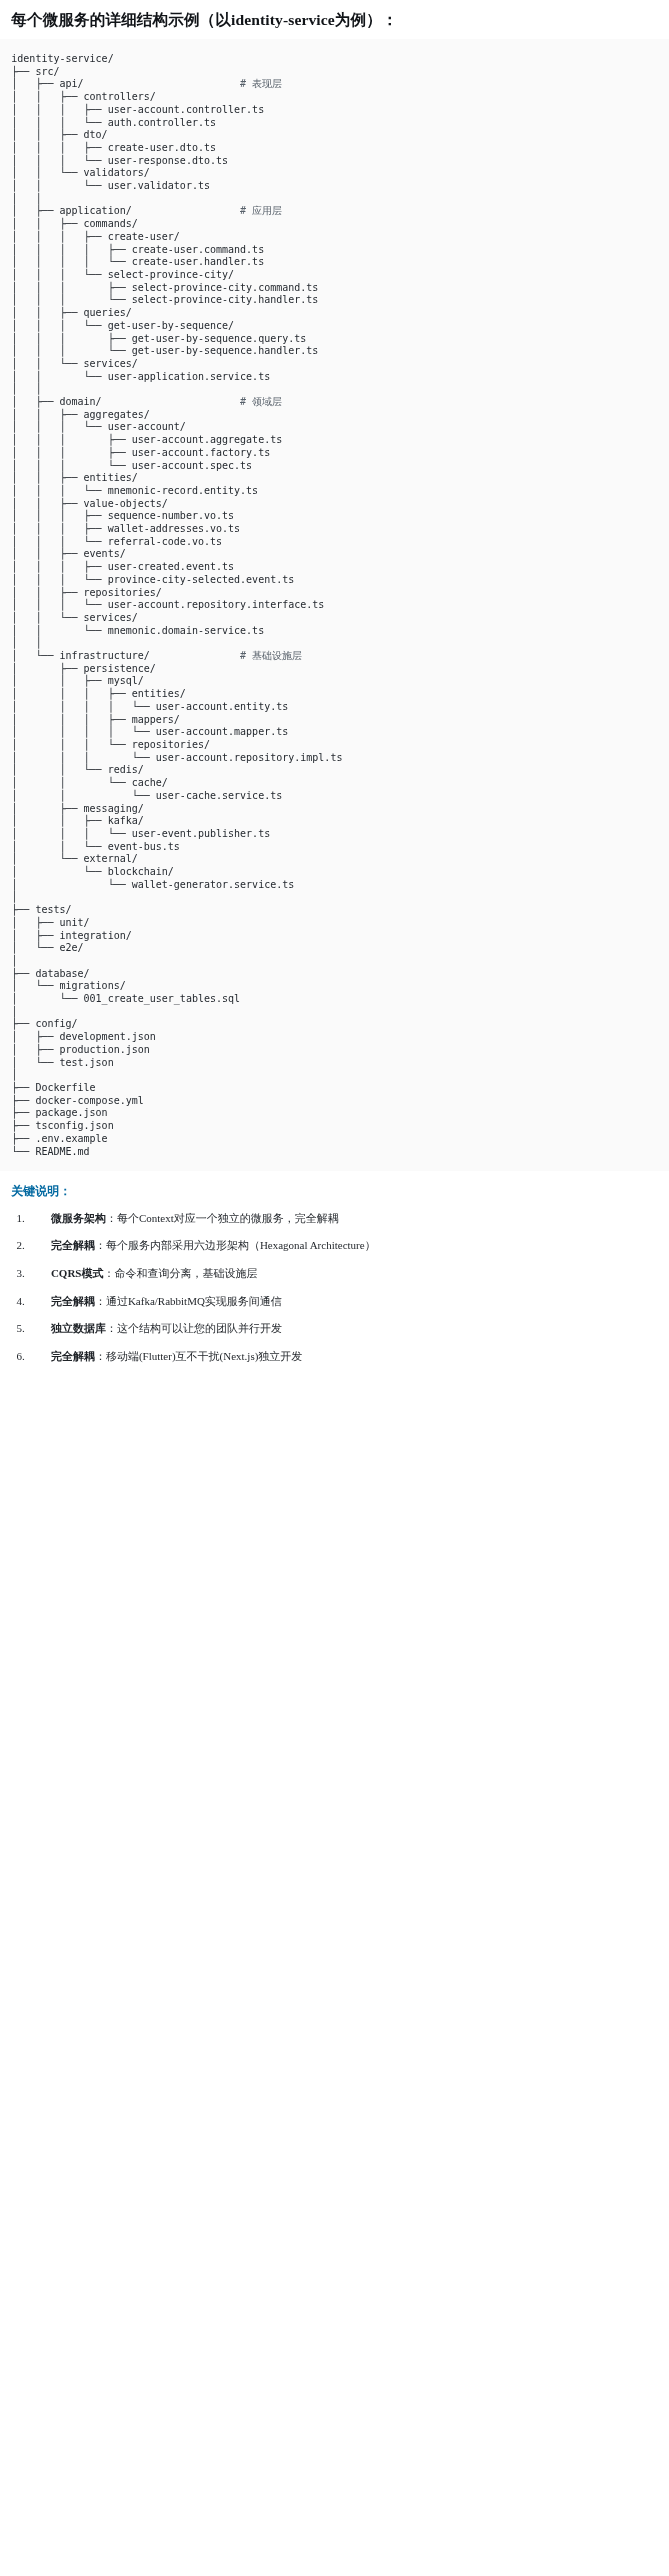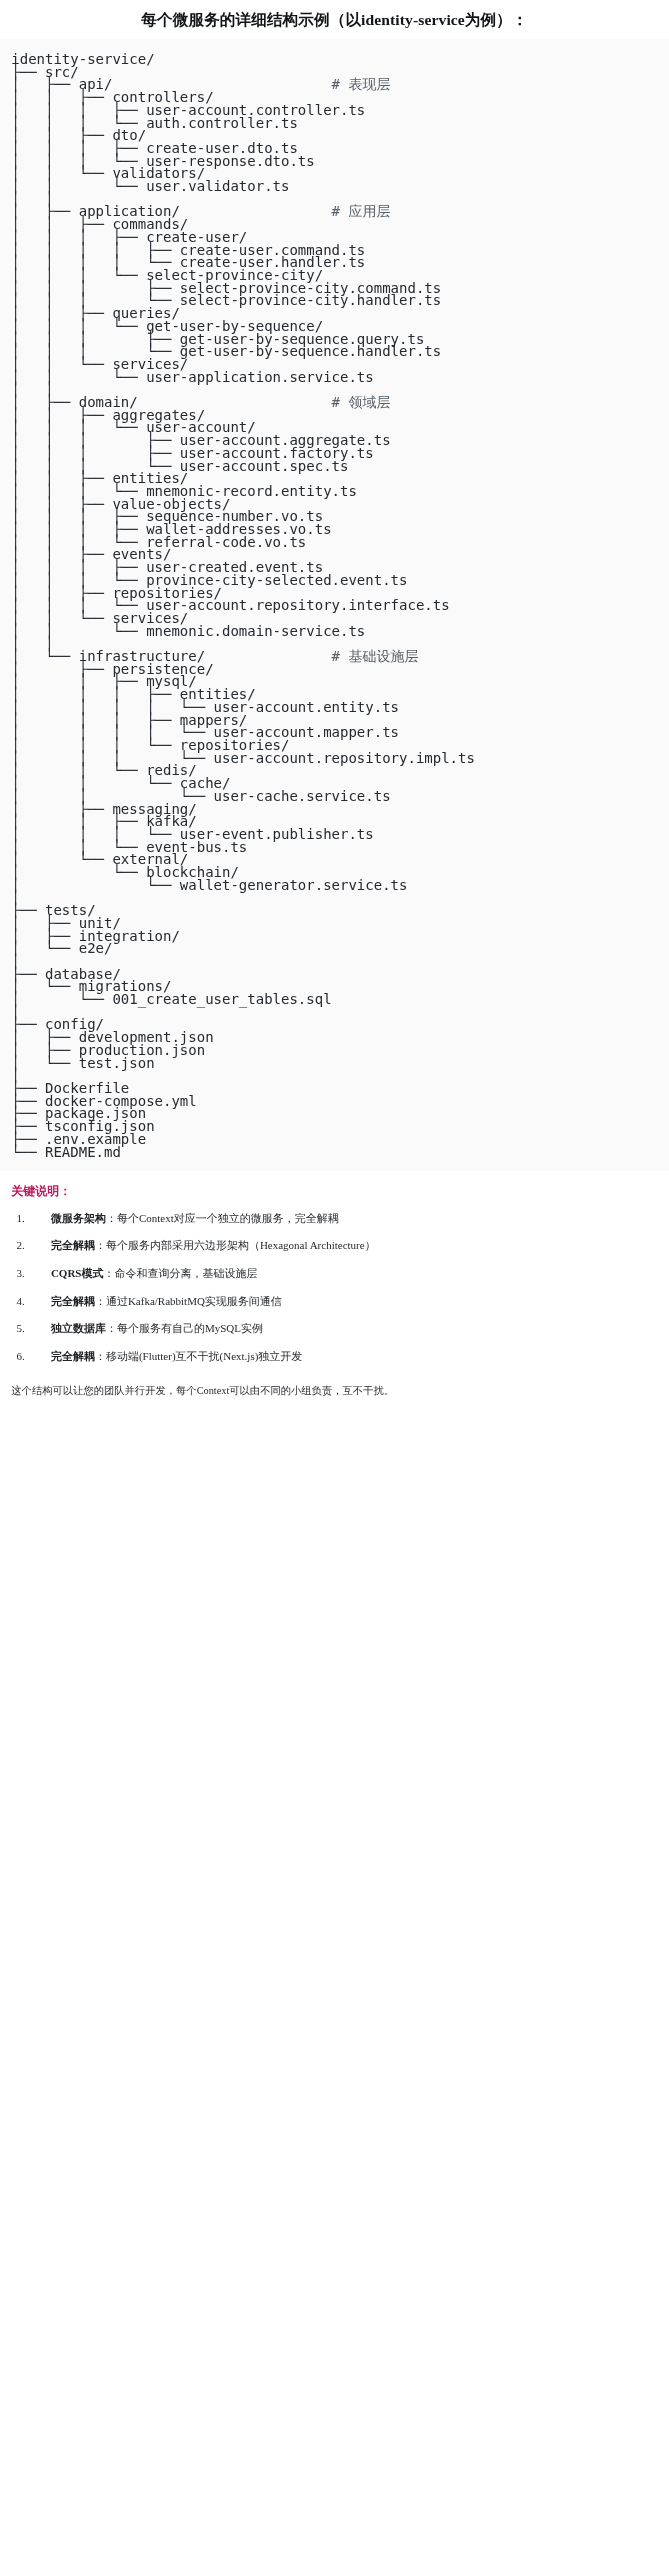--- a/index.html
+++ b/index.html
@@ -15,60 +15,59 @@
   
   .doc-title{
     font-family:"Liberation Serif", serif;
     font-weight:bold;
     font-size:15.6px;
     line-height:1.35;
     color:#111418;
     padding:8.8px 11.3px 8.8px 11.3px;
     margin:0;
     letter-spacing:0.1px;
-    text-align:center;
   }
   .hr{
     height:0.6px;
     background:#e6e8eb;
     border:0;
     margin:0;
     width:100%;
   }
 
   
   .code-block{
     background:#fafafa;
     padding:13.8px 0 12.5px 0;
     margin:0;
   }
   pre.tree{
     margin:0;
     padding:0 11.3px;
     font-family:"DejaVu Sans Mono","Liberation Mono",monospace;
-    font-size:14px;
+    font-size:10px;
     line-height:12.7px;
     color:#24292f;
     white-space:pre;
     tab-size:2;
     overflow:visible;
   }
   pre.tree .cmt{color:#57606a;}
 
   
   .notes{
     padding:11.3px 11.3px 3.8px 11.3px;
     background:#ffffff;
   }
   .notes h3{
     font-family:"Liberation Serif", serif;
     font-weight:bold;
     font-size:12px;
     margin:0 0 10px 0;
-    color:#be185d;
+    color:#0369a1;
   }
   ol.note-list{
     margin:0;
     padding:0 0 0 16.3px;
     list-style:decimal;
     font-size:11px;
     line-height:1.55;
   }
   ol.note-list > li{
     margin:0 0 10.6px 0;
@@ -185,21 +184,20 @@
 
   <hr class="hr">
 
   <div class="notes">
     <h3>关键说明：</h3>
     <ol class="note-list">
         <li><span class="lbl">微服务架构</span><span>：每个Context对应一个独立的微服务，完全解耦</span></li>
         <li><span class="lbl">完全解耦</span><span>：每个服务内部采用六边形架构（Hexagonal Architecture）</span></li>
         <li><span class="lbl">CQRS模式</span><span>：命令和查询分离，基础设施层</span></li>
         <li><span class="lbl">完全解耦</span><span>：通过Kafka/RabbitMQ实现服务间通信</span></li>
-        <li><span class="lbl">独立数据库</span><span>：每个服务有自己的MySQL实例</span></li>
+        <li><span class="lbl">独立数据库</span><span>：这个结构可以让您的团队并行开发</span></li>
         <li><span class="lbl">完全解耦</span><span>：移动端(Flutter)互不干扰(Next.js)独立开发</span></li>
       </ol>
   </div>
 
-  <p class="closing">这个结构可以让您的团队并行开发，每个Context可以由不同的小组负责，互不干扰。</p>
 
 </div>
 
 
 </body></html>

